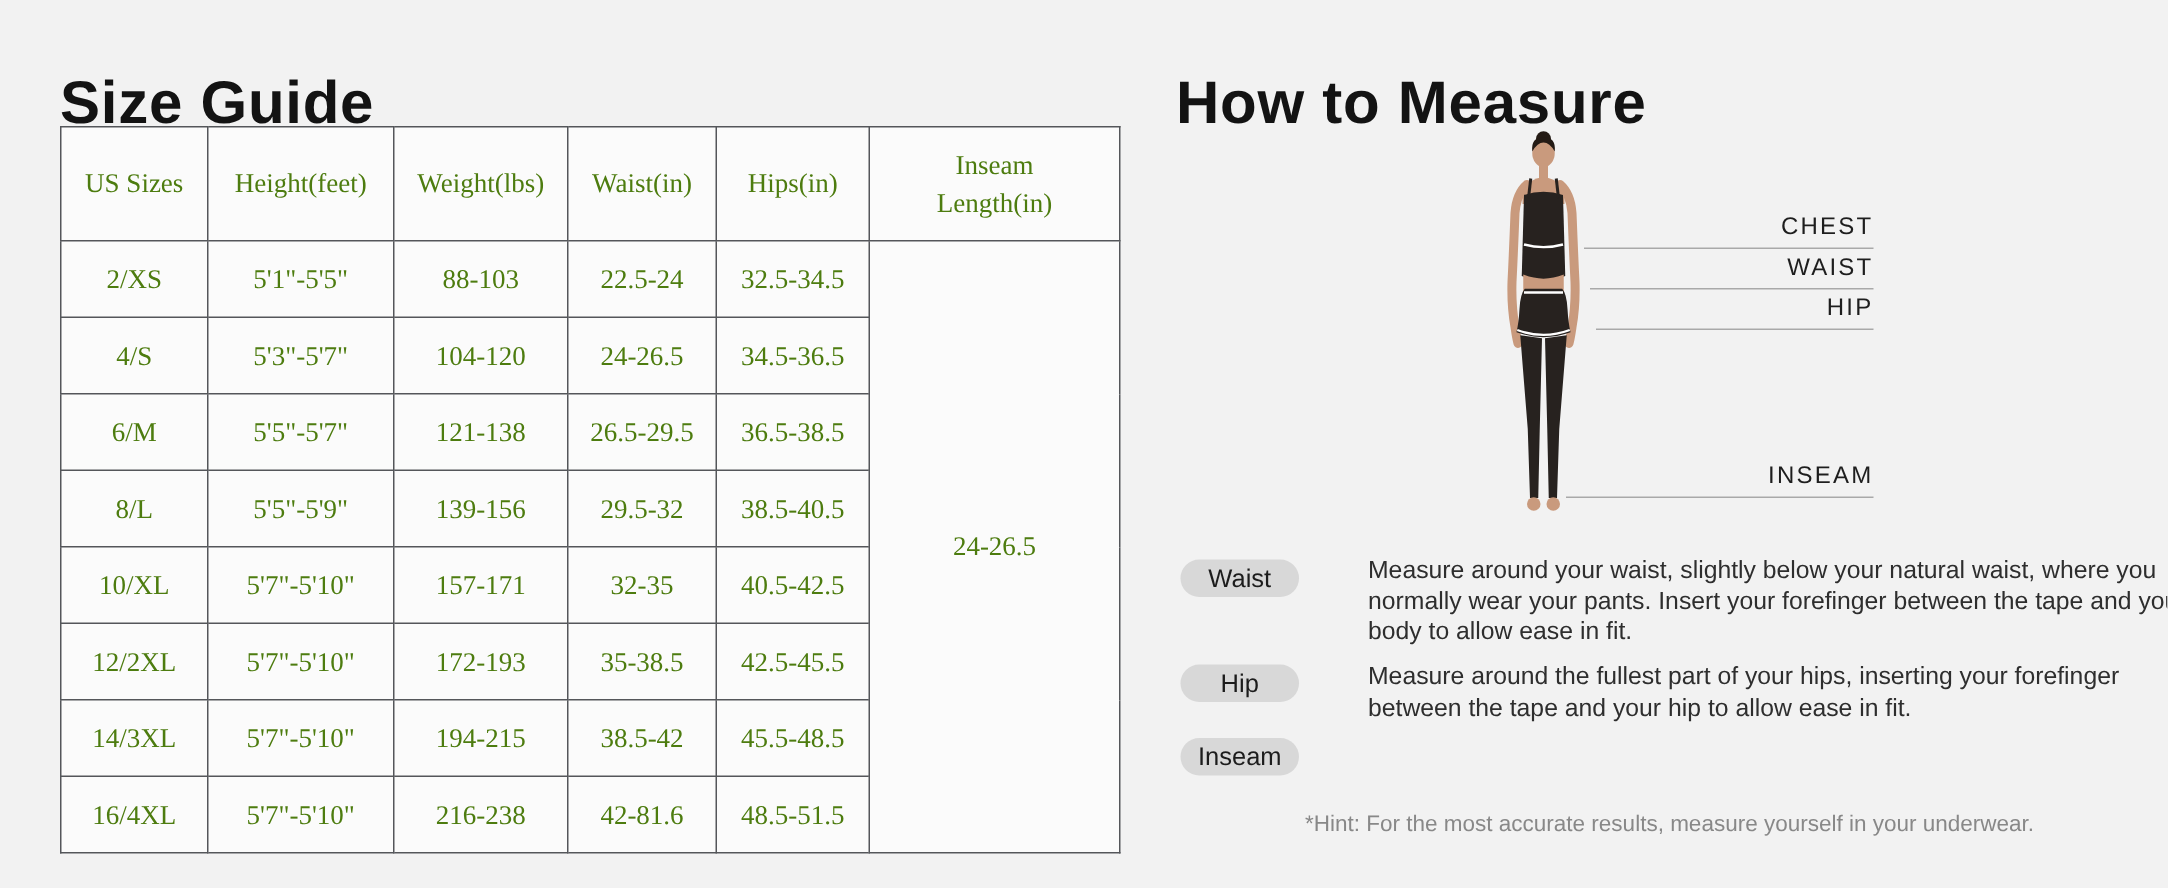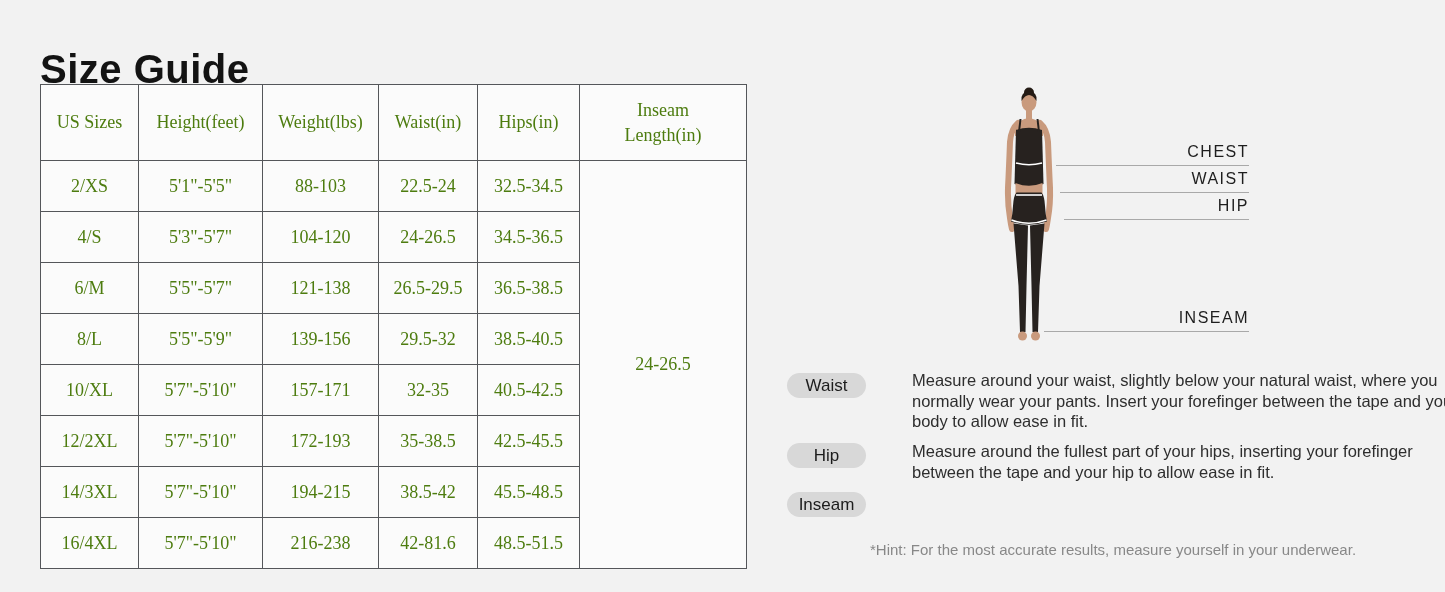--- a/index.html
+++ b/index.html
@@ -204,20 +204,21 @@
       <tr>
         <td>16/4XL</td>
         <td>5'7"-5'10"</td>
         <td>216-238</td>
         <td>42-81.6</td>
         <td>48.5-51.5</td>
       </tr>
     </tbody>
   </table>
 
+  <h1 id="how-to-measure-title" class="section-title">How to Measure</h1>
 
   <div id="figure-wrap">
     <svg width="80" height="268" viewBox="0 0 80 268">
 
       <circle cx="37" cy="6.5" r="5" fill="#241b15"></circle>
 
       <ellipse cx="37" cy="16" rx="7.5" ry="9.5" fill="#c99a7d"></ellipse>
 
       <path d="M29.5,15 Q28.5,5.5 37,5.5 Q45.5,5.5 44.5,15 Q41,9 37,9 Q33,9 29.5,15 Z" fill="#241b15"></path>
 

